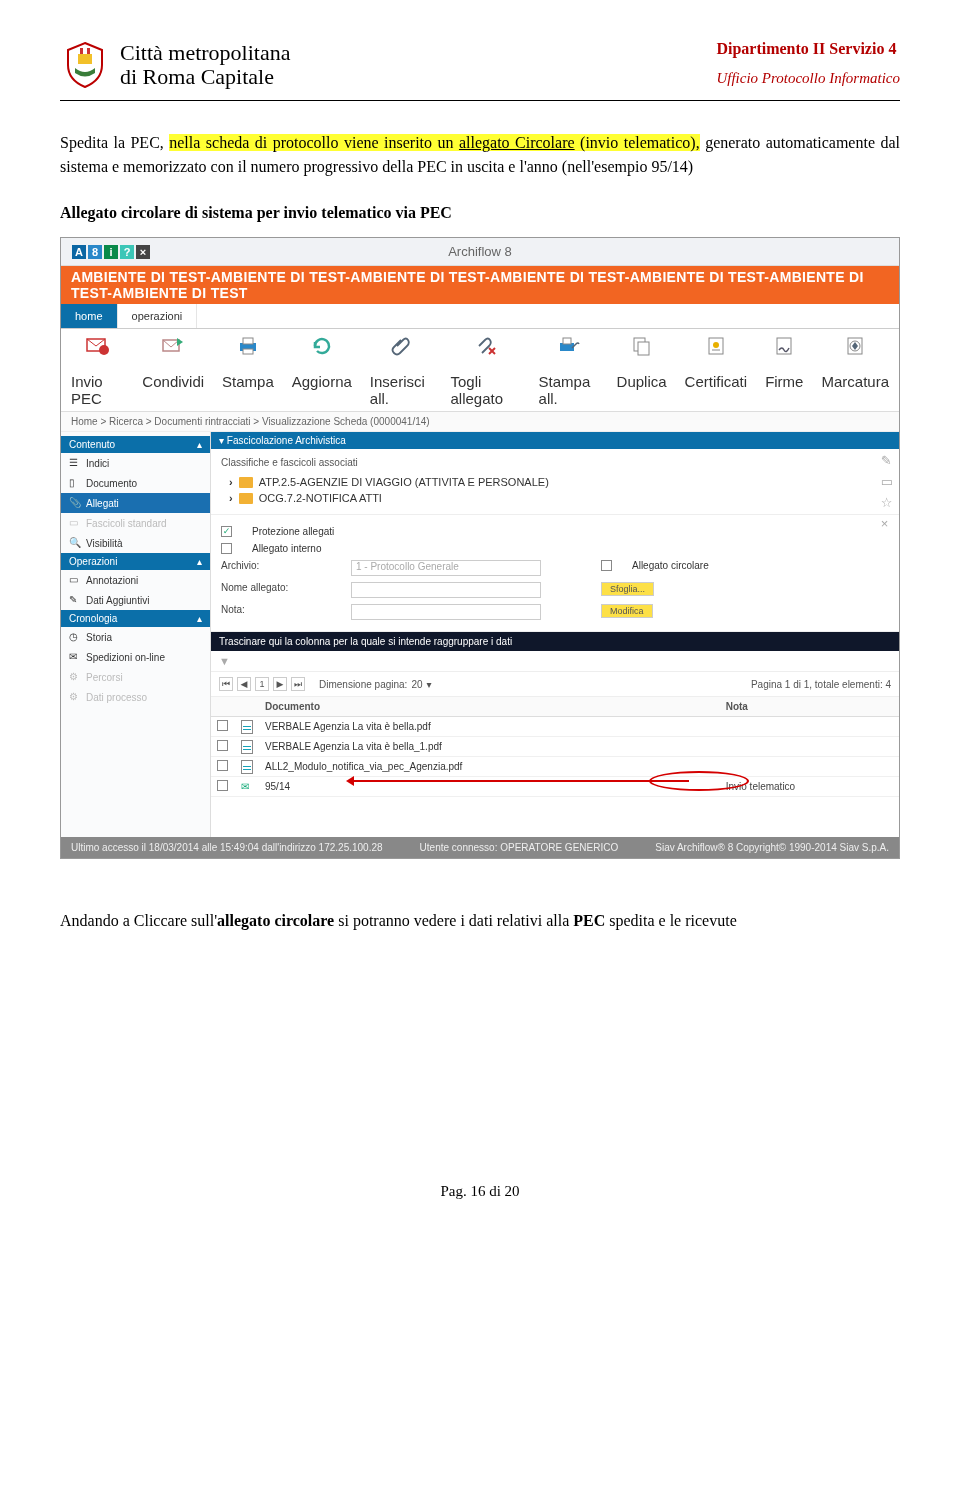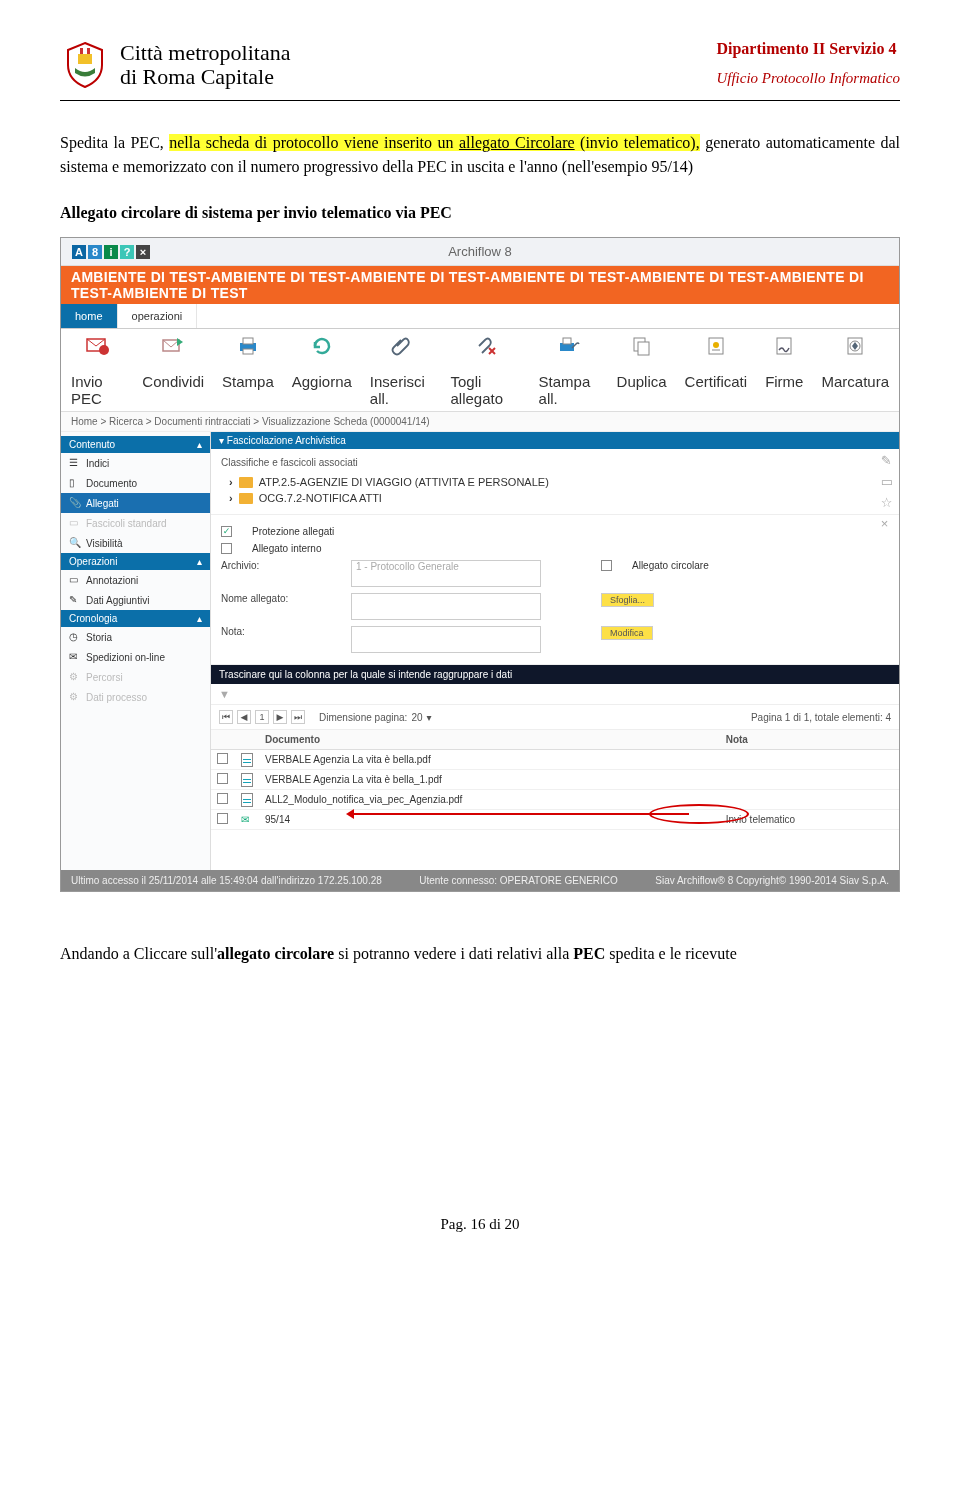--- a/index.html
+++ b/index.html
@@ -53,21 +53,21 @@
   .tree-ar { color:#333; font-weight:bold; }
   .fld-ico { width:14px; height:11px; background:#f2b134; display:inline-block; border-radius:1px; }
   
   .right-icons { position:absolute; right:6px; top:4px; display:flex; flex-direction:column; gap:6px; color:#aaa; font-size:13px; }
   .panel-rel { position:relative; }
   
   .form-row { display:flex; align-items:flex-start; gap:20px; padding:3px 0; font-size:10px; }
   .form-row .lbl { width:110px; color:#444; }
   .chk { width:11px; height:11px; border:1px solid #888; display:inline-block; }
   .chk.ck::after { content:"✓"; font-size:9px; line-height:9px; color:#2a7; display:block; text-align:center; }
-  .txtfld { border:1px solid #ccc; height:27px; background:#fff; flex:1; padding:0 4px; color:#888; }
+  .txtfld { border:1px solid #ccc; height:16px; background:#fff; flex:1; padding:0 4px; color:#888; }
   .btn-s { border:1px solid #ccc; background:#fde047; padding:1px 8px; font-size:9px; color:#555; }
   
   .blue-drag { background:#0f172a; color:#fff; padding:4px 8px; font-size:10px; }
   .grid-ctrl { display:flex; align-items:center; justify-content:space-between; padding:5px 8px; font-size:10px; color:#555; border-bottom:1px solid #eee; }
   .pgr { display:flex; align-items:center; gap:4px; }
   .pgr-btn { width:14px; height:14px; border:1px solid #ccc; text-align:center; line-height:12px; font-size:9px; }
   
   table.grid { width:100%; border-collapse:collapse; font-size:10px; }
   table.grid th { text-align:left; padding:4px 6px; color:#555; border-bottom:1px solid #ddd; background:#fafafa; }
   table.grid td { padding:3px 6px; border-bottom:1px solid #f0f0f0; vertical-align:middle; }
@@ -403,21 +403,21 @@
               <span class="inv-tel">Invio telematico</span>
               <span class="red-oval"></span>
             </td>
           </tr>
         </tbody>
           </table>
         <div style="height:40px"></div>
       </div>
     </div>
     <div class="status-bar">
-      <span>Ultimo accesso il 25/11/2014 alle 15:49:04 dall'indirizzo 172.25.100.28</span>
+      <span>Ultimo accesso il 18/03/2014 alle 15:49:04 dall'indirizzo 172.25.100.28</span>
       <span>Utente connesso: OPERATORE GENERICO</span>
       <span>Siav Archiflow® 8 Copyright© 1990-2014 Siav S.p.A.</span>
     </div>
   </div>
 
   <p class="closing">
     <span>Andando a Cliccare sull'</span><b>allegato circolare</b><span> si potranno vedere i dati relativi alla </span><b>PEC</b><span> spedita e le ricevute</span>
   </p>
 
   <div class="footer-pn">Pag. 16 di 20</div>

